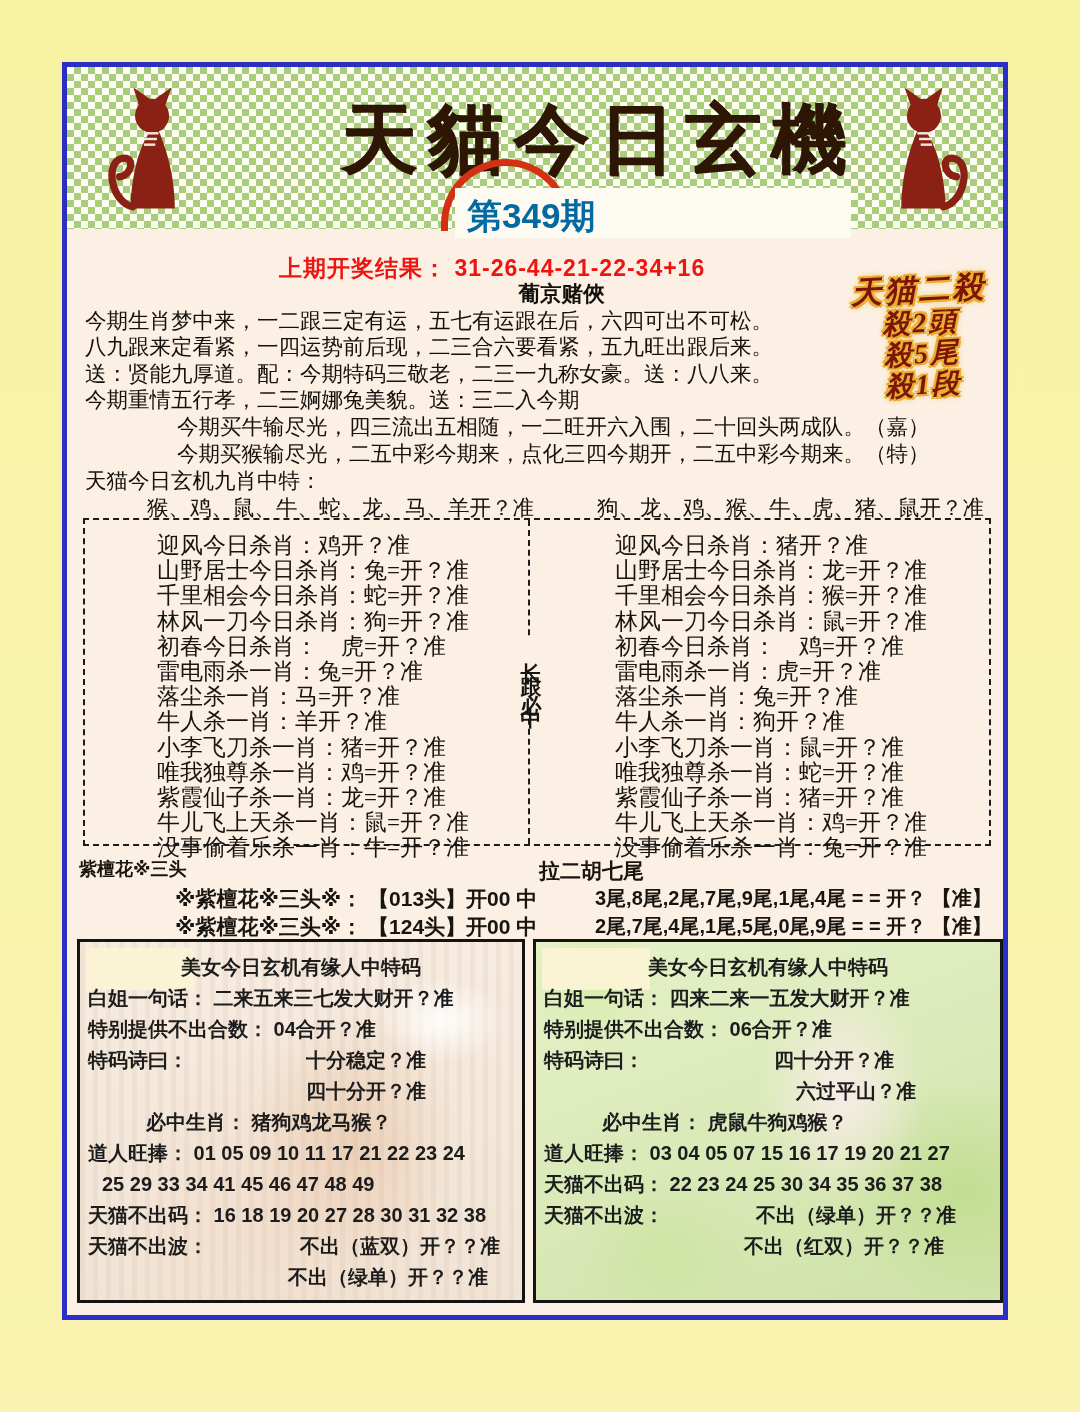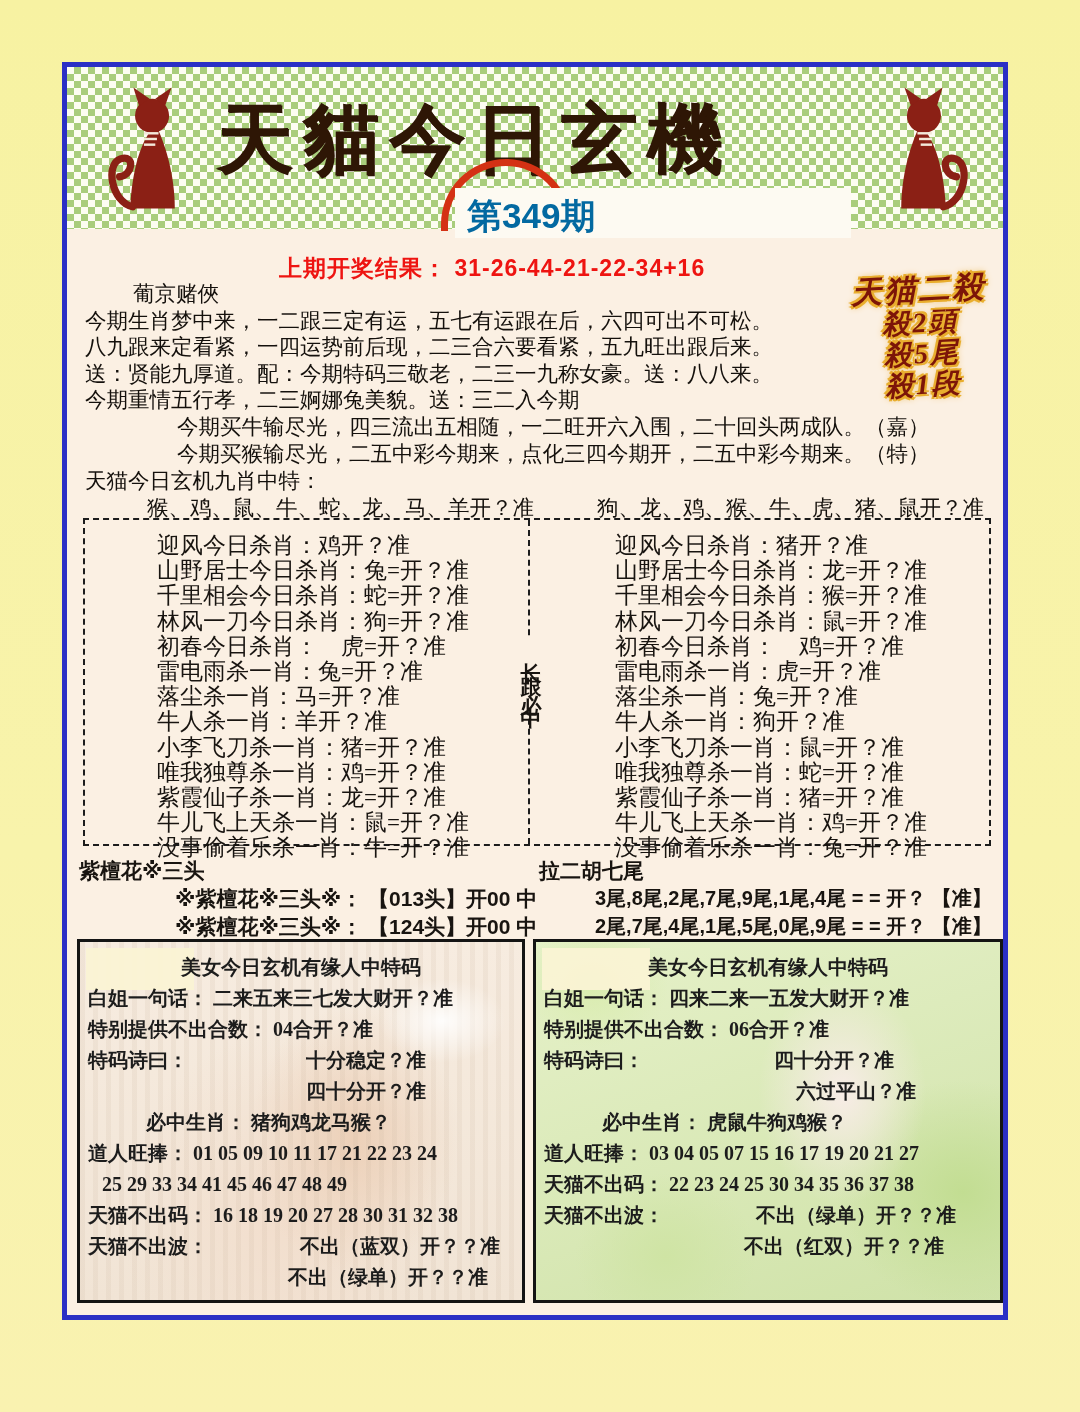--- a/index.html
+++ b/index.html
@@ -18,21 +18,21 @@
   
   .banner {
     position:absolute; left:0; top:0; width:936px; height:162px;
     background-color:#fdfdf2;
     background-image:
       linear-gradient(45deg,#a9cd7c 25%,transparent 25%,transparent 75%,#a9cd7c 75%),
       linear-gradient(45deg,#a9cd7c 25%,transparent 25%,transparent 75%,#a9cd7c 75%);
     background-position:0 0,7px 7px; background-size:14px 14px;
   }
   .main-title {
-    position:absolute; left:150px; top:22px; width:640px; text-align:left;
+    position:absolute; left:150px; top:22px; width:640px; text-align:right;
     font-size:76px; font-weight:900; color:#2e1605; letter-spacing:10px;
     text-shadow:1px 1px 0 #2e1605; white-space:nowrap;
     font-family:"Liberation Serif","DejaVu Serif",serif;
   }
   .cat { position:absolute; top:18px; width:118px; height:138px; }
   .cat-left { left:22px; }
   .cat-right { right:16px; transform:scaleX(-1); }
 
   .arc {
     position:absolute; left:374px; top:92px; width:130px; height:72px;
@@ -40,21 +40,21 @@
     z-index:2;
   }
   .issue-patch { position:absolute; left:388px; top:121px; width:396px; height:50px; background:#fdfaf2; z-index:3; }
   .issue-text  { position:absolute; left:400px; top:126px; z-index:4; font-size:35px; font-weight:700; color:#0369a1;
                  font-family:"Liberation Sans","DejaVu Sans",sans-serif; }
   .last-result { position:absolute; left:212px; top:186px; z-index:4; font-size:23px; font-weight:700; color:#ee1411;
                  font-family:"Liberation Sans","DejaVu Sans",sans-serif; letter-spacing:1px; }
 
   
   .poem { position:absolute; left:18px; top:214px; width:905px; font-size:21.5px; line-height:26.6px; color:#14100c; }
-  .poem .src   { margin-left:48px; font-weight:400; }
+  .poem .src   { margin-left:48px; font-weight:700;text-align:center; }
   .poem .extra { margin-left:92px; }
   .jiuxiao-label { margin-top:1px; }
   .jiuxiao-row { position:relative; height:27px; }
   .jiuxiao-row .jx-left  { position:absolute; left:62px; }
   .jiuxiao-row .jx-right { position:absolute; left:512px; }
 
   
   .ersha {
     position:absolute; left:764px; top:206px; width:180px; z-index:5;
     font-style:italic; font-weight:900; color:#7c1508; text-align:center;
@@ -70,34 +70,34 @@
   .sx-col { position:absolute; top:13px; font-size:23px; line-height:25.2px; white-space:nowrap; }
   .sx-col.left  { left:72px; }
   .sx-col.right { left:530px; }
   .sx-middle {
     position:absolute; left:428px; top:116px; z-index:2; background:#fbf0e3;
     writing-mode:vertical-rl; text-orientation:upright;
     font-size:21px; letter-spacing:15px; padding:10px 4px; font-weight:700;
   }
 
   
-  .santou-head { position:absolute; left:12px;  top:790px; font-size:21px; font-weight:700; }
+  .santou-head { position:absolute; left:12px;  top:790px; font-size:18px; font-weight:700; }
   .santou-r1   { position:absolute; left:108px; top:818px; font-size:21px; font-weight:700; }
   .santou-r2   { position:absolute; left:108px; top:846px; font-size:21px; font-weight:700; }
   .qiwei-head  { position:absolute; left:472px; top:790px; font-size:21px; font-weight:700; }
   .qiwei-r1    { position:absolute; left:528px; top:818px; font-size:20px; font-weight:700; }
   .qiwei-r2    { position:absolute; left:528px; top:846px; font-size:20px; font-weight:700; }
   .santou-head,.santou-r1,.santou-r2,.qiwei-head,.qiwei-r1,.qiwei-r2 {
     font-family:"Liberation Sans","DejaVu Sans",sans-serif; white-space:nowrap;
   }
 
   
   .bbox {
     position:absolute; top:872px; height:364px; border:3px solid #141414;
-    font-family:Liberation Serif, serif;
+    font-family:Liberation Sans, sans-serif;
     font-size:20px; font-weight:700; color:#1c1c1c; line-height:31px;
     padding:10px 8px 0 8px; white-space:nowrap;
   }
   .bbox-left  { left:10px;  width:448px;
     background:
       radial-gradient(90px 60px at 82% 22%, rgba(255,255,255,.9), transparent 70%),
       repeating-linear-gradient(90deg, rgba(203,182,160,.16) 0 5px, rgba(255,255,255,0) 5px 13px),
       radial-gradient(150px 190px at 62% 55%, #ecd0b8 0%, rgba(236,208,184,0) 70%),
       radial-gradient(210px 250px at 45% 78%, #f2decd 0%, rgba(242,222,205,0) 75%),
       linear-gradient(#f7ece0,#f1e4d5);

